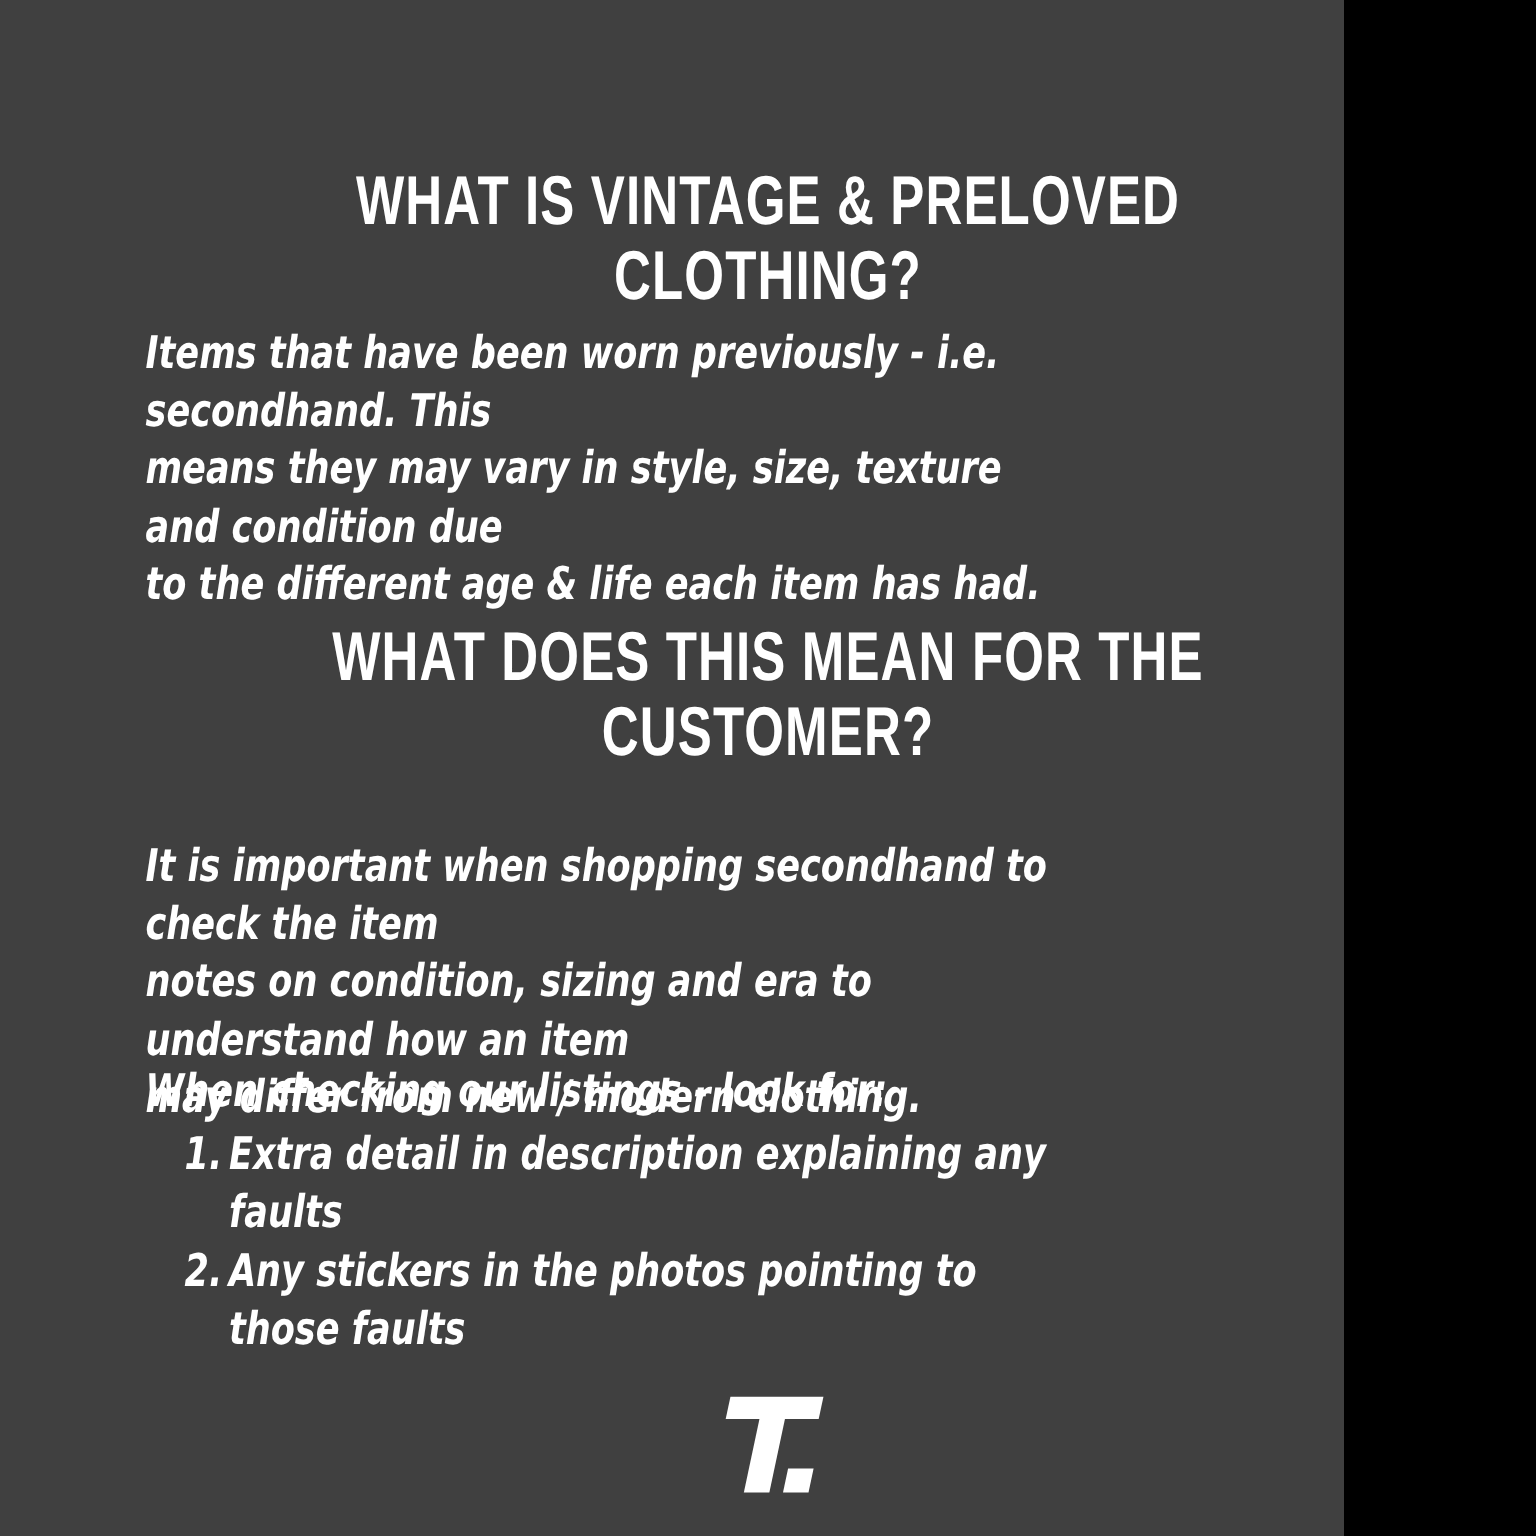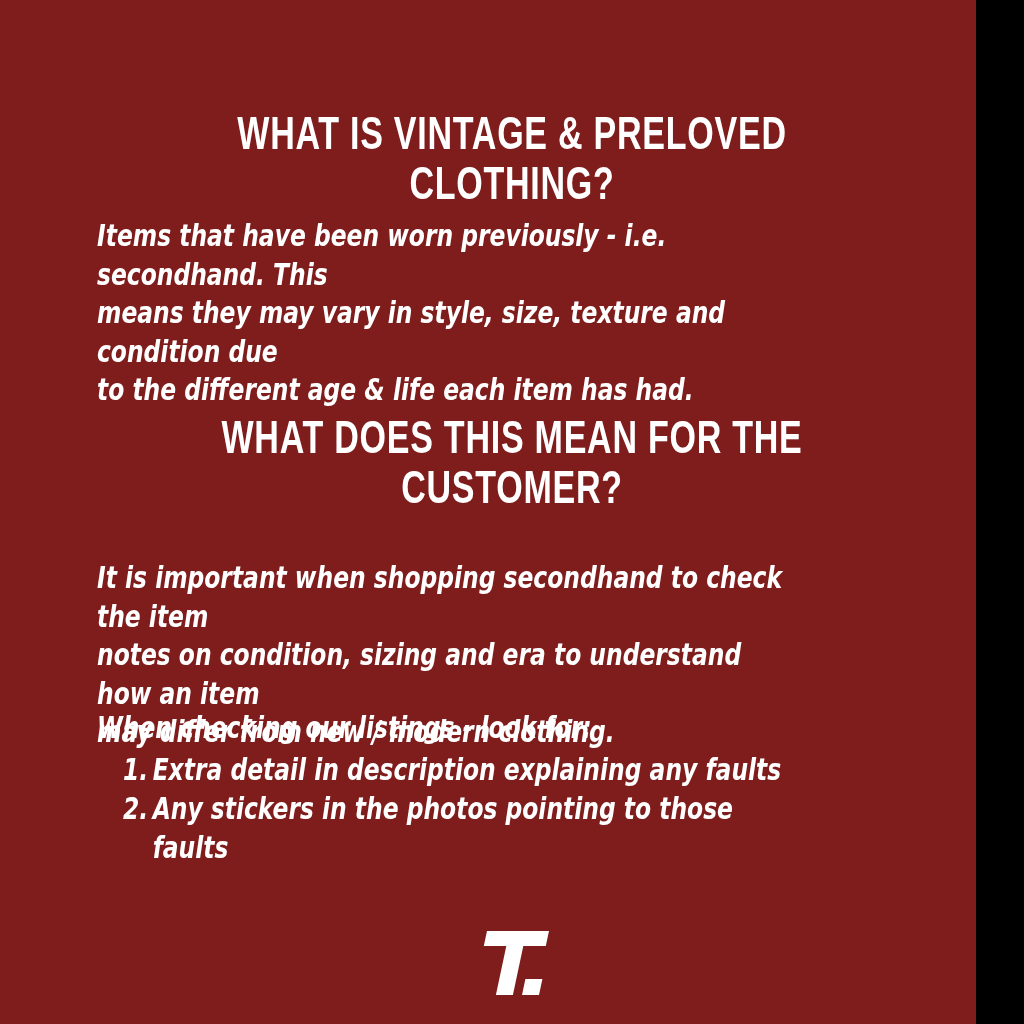--- a/index.html
+++ b/index.html
@@ -2,23 +2,23 @@
 <html><head>
 <meta charset="utf-8">
 <style>
   html, body {
     margin: 0;
     padding: 0;
     background: #000;
   }
   .canvas {
     position: relative;
-    width: 976px;
+    width: 896px;
     height: 1024px;
-    background: #7f1d1d;
+    background: #404040;
     color: #ffffff;
     overflow: hidden;
     font-family: "DejaVu Sans", sans-serif;
   }
   .heading {
     position: absolute;
     left: 0;
     width: 1024px;
     text-align: center;
     font-family: "Liberation Sans", sans-serif;

